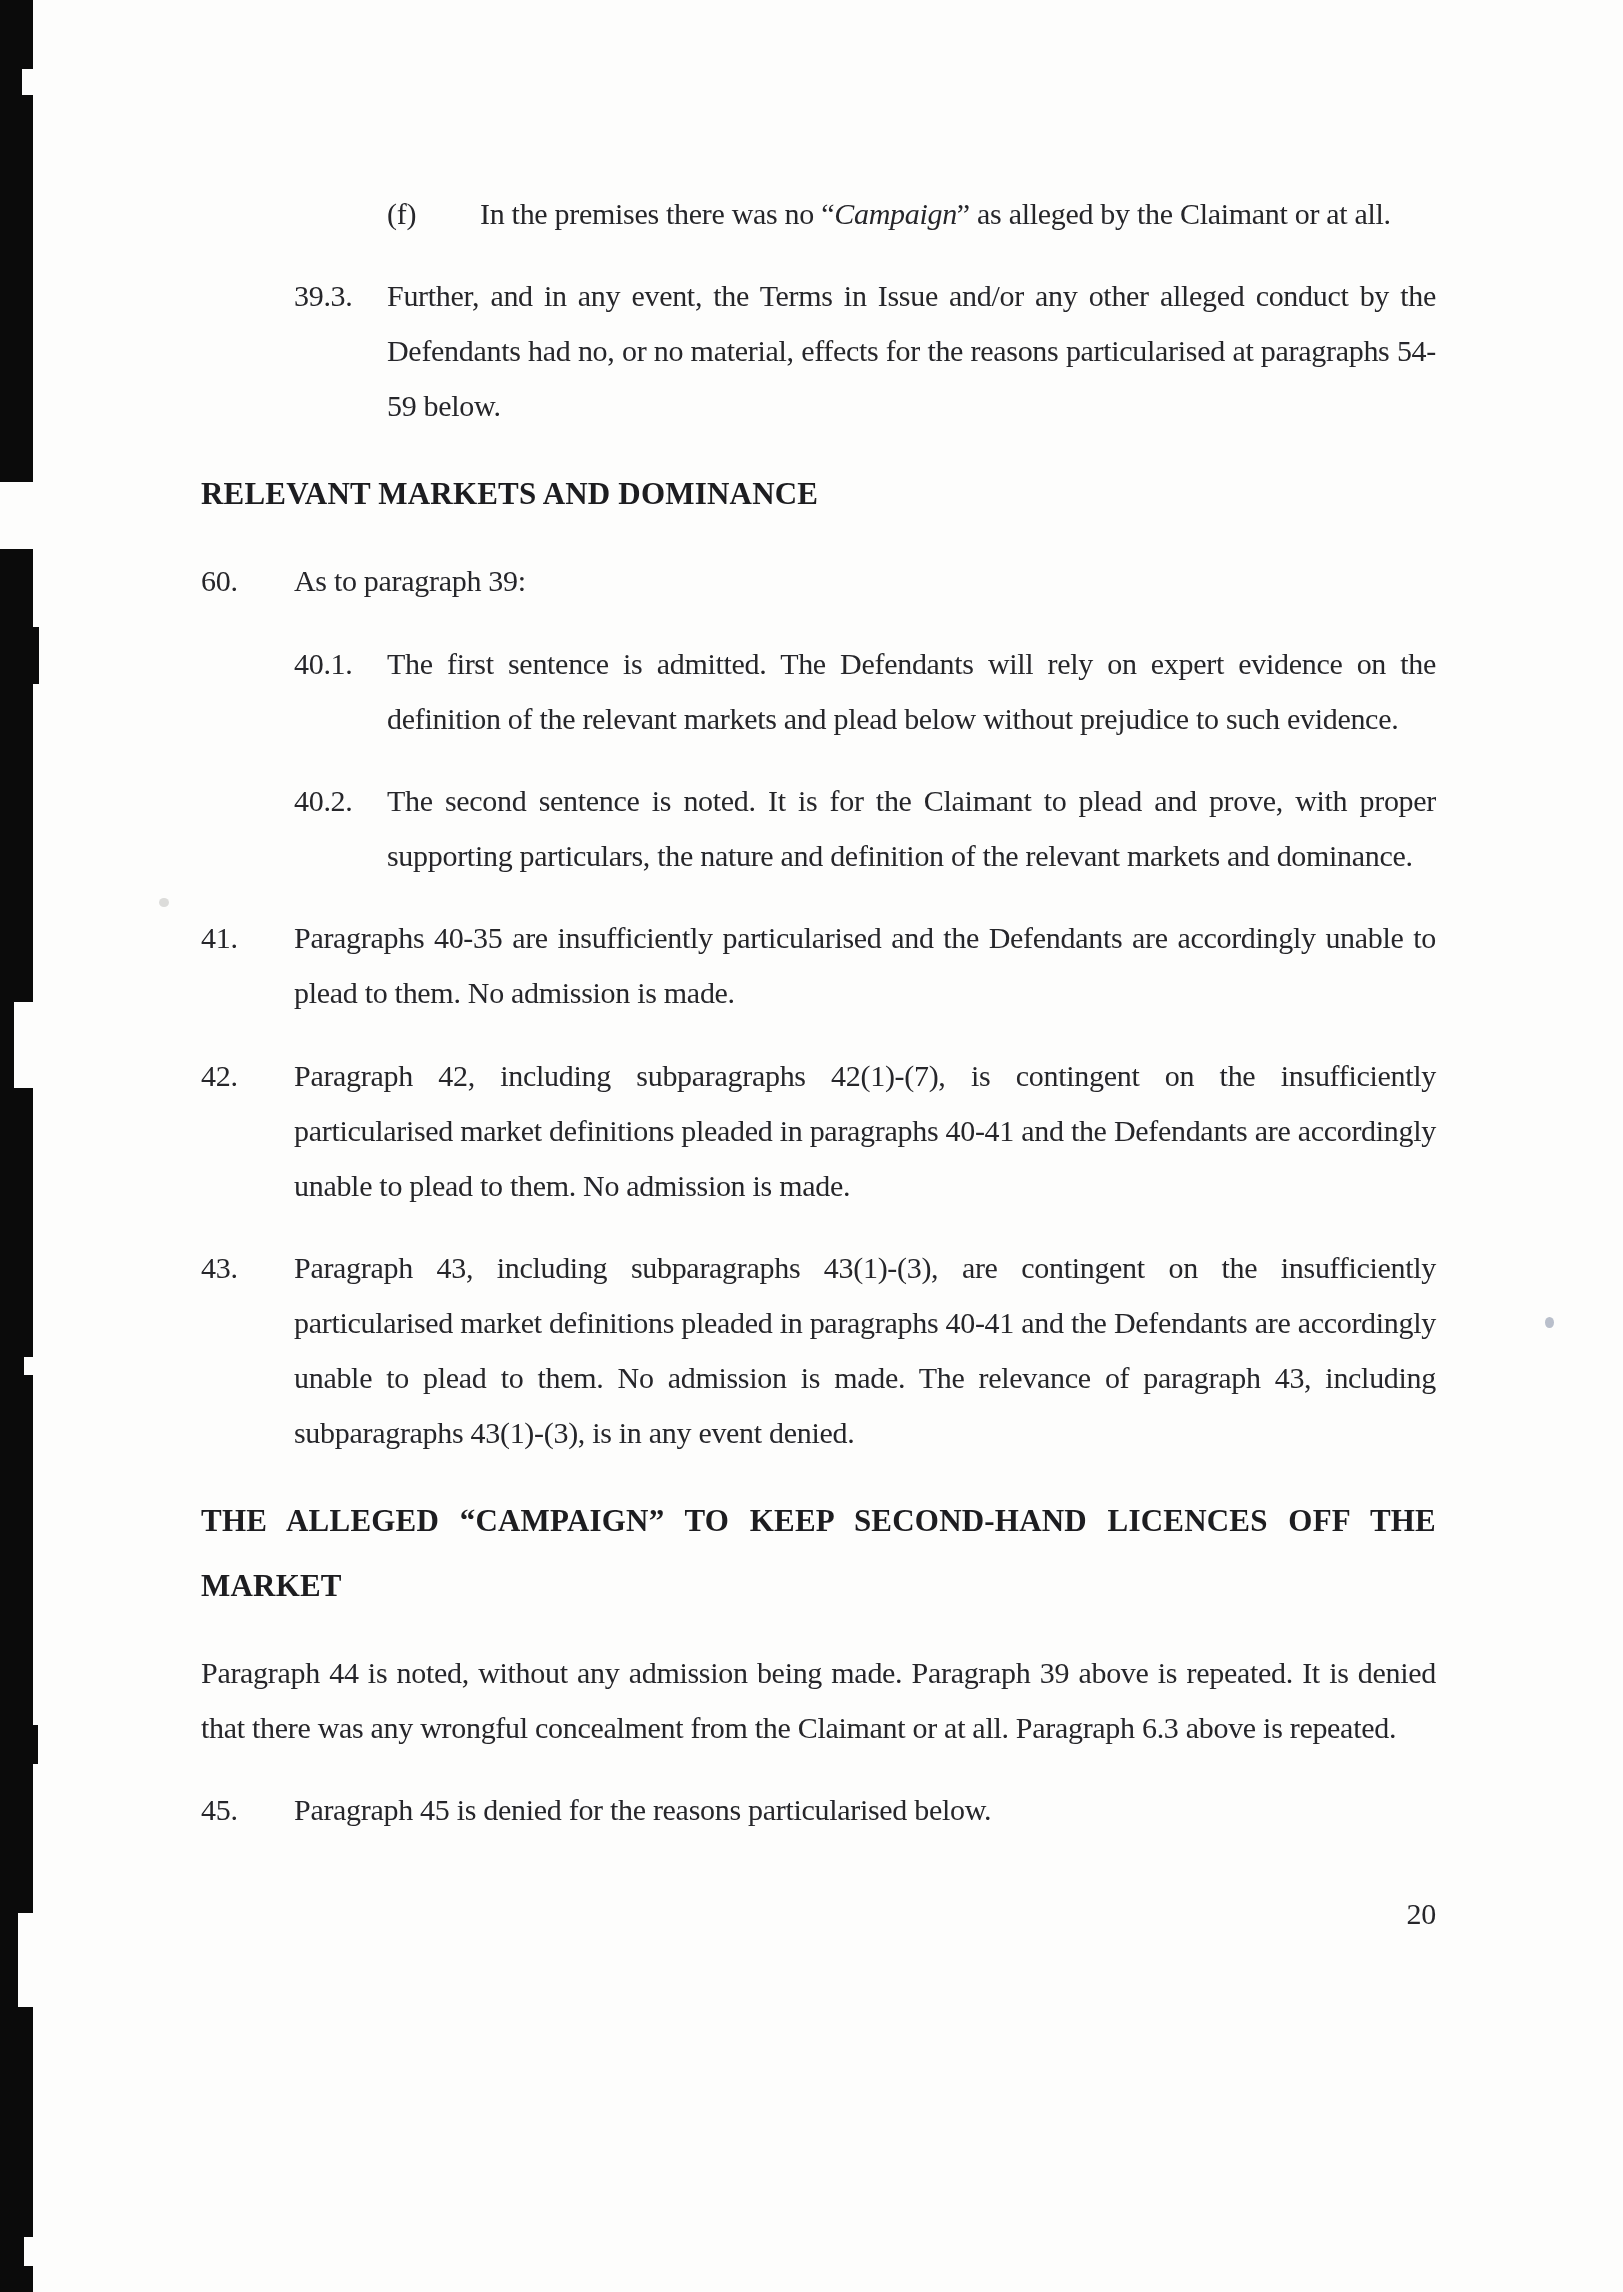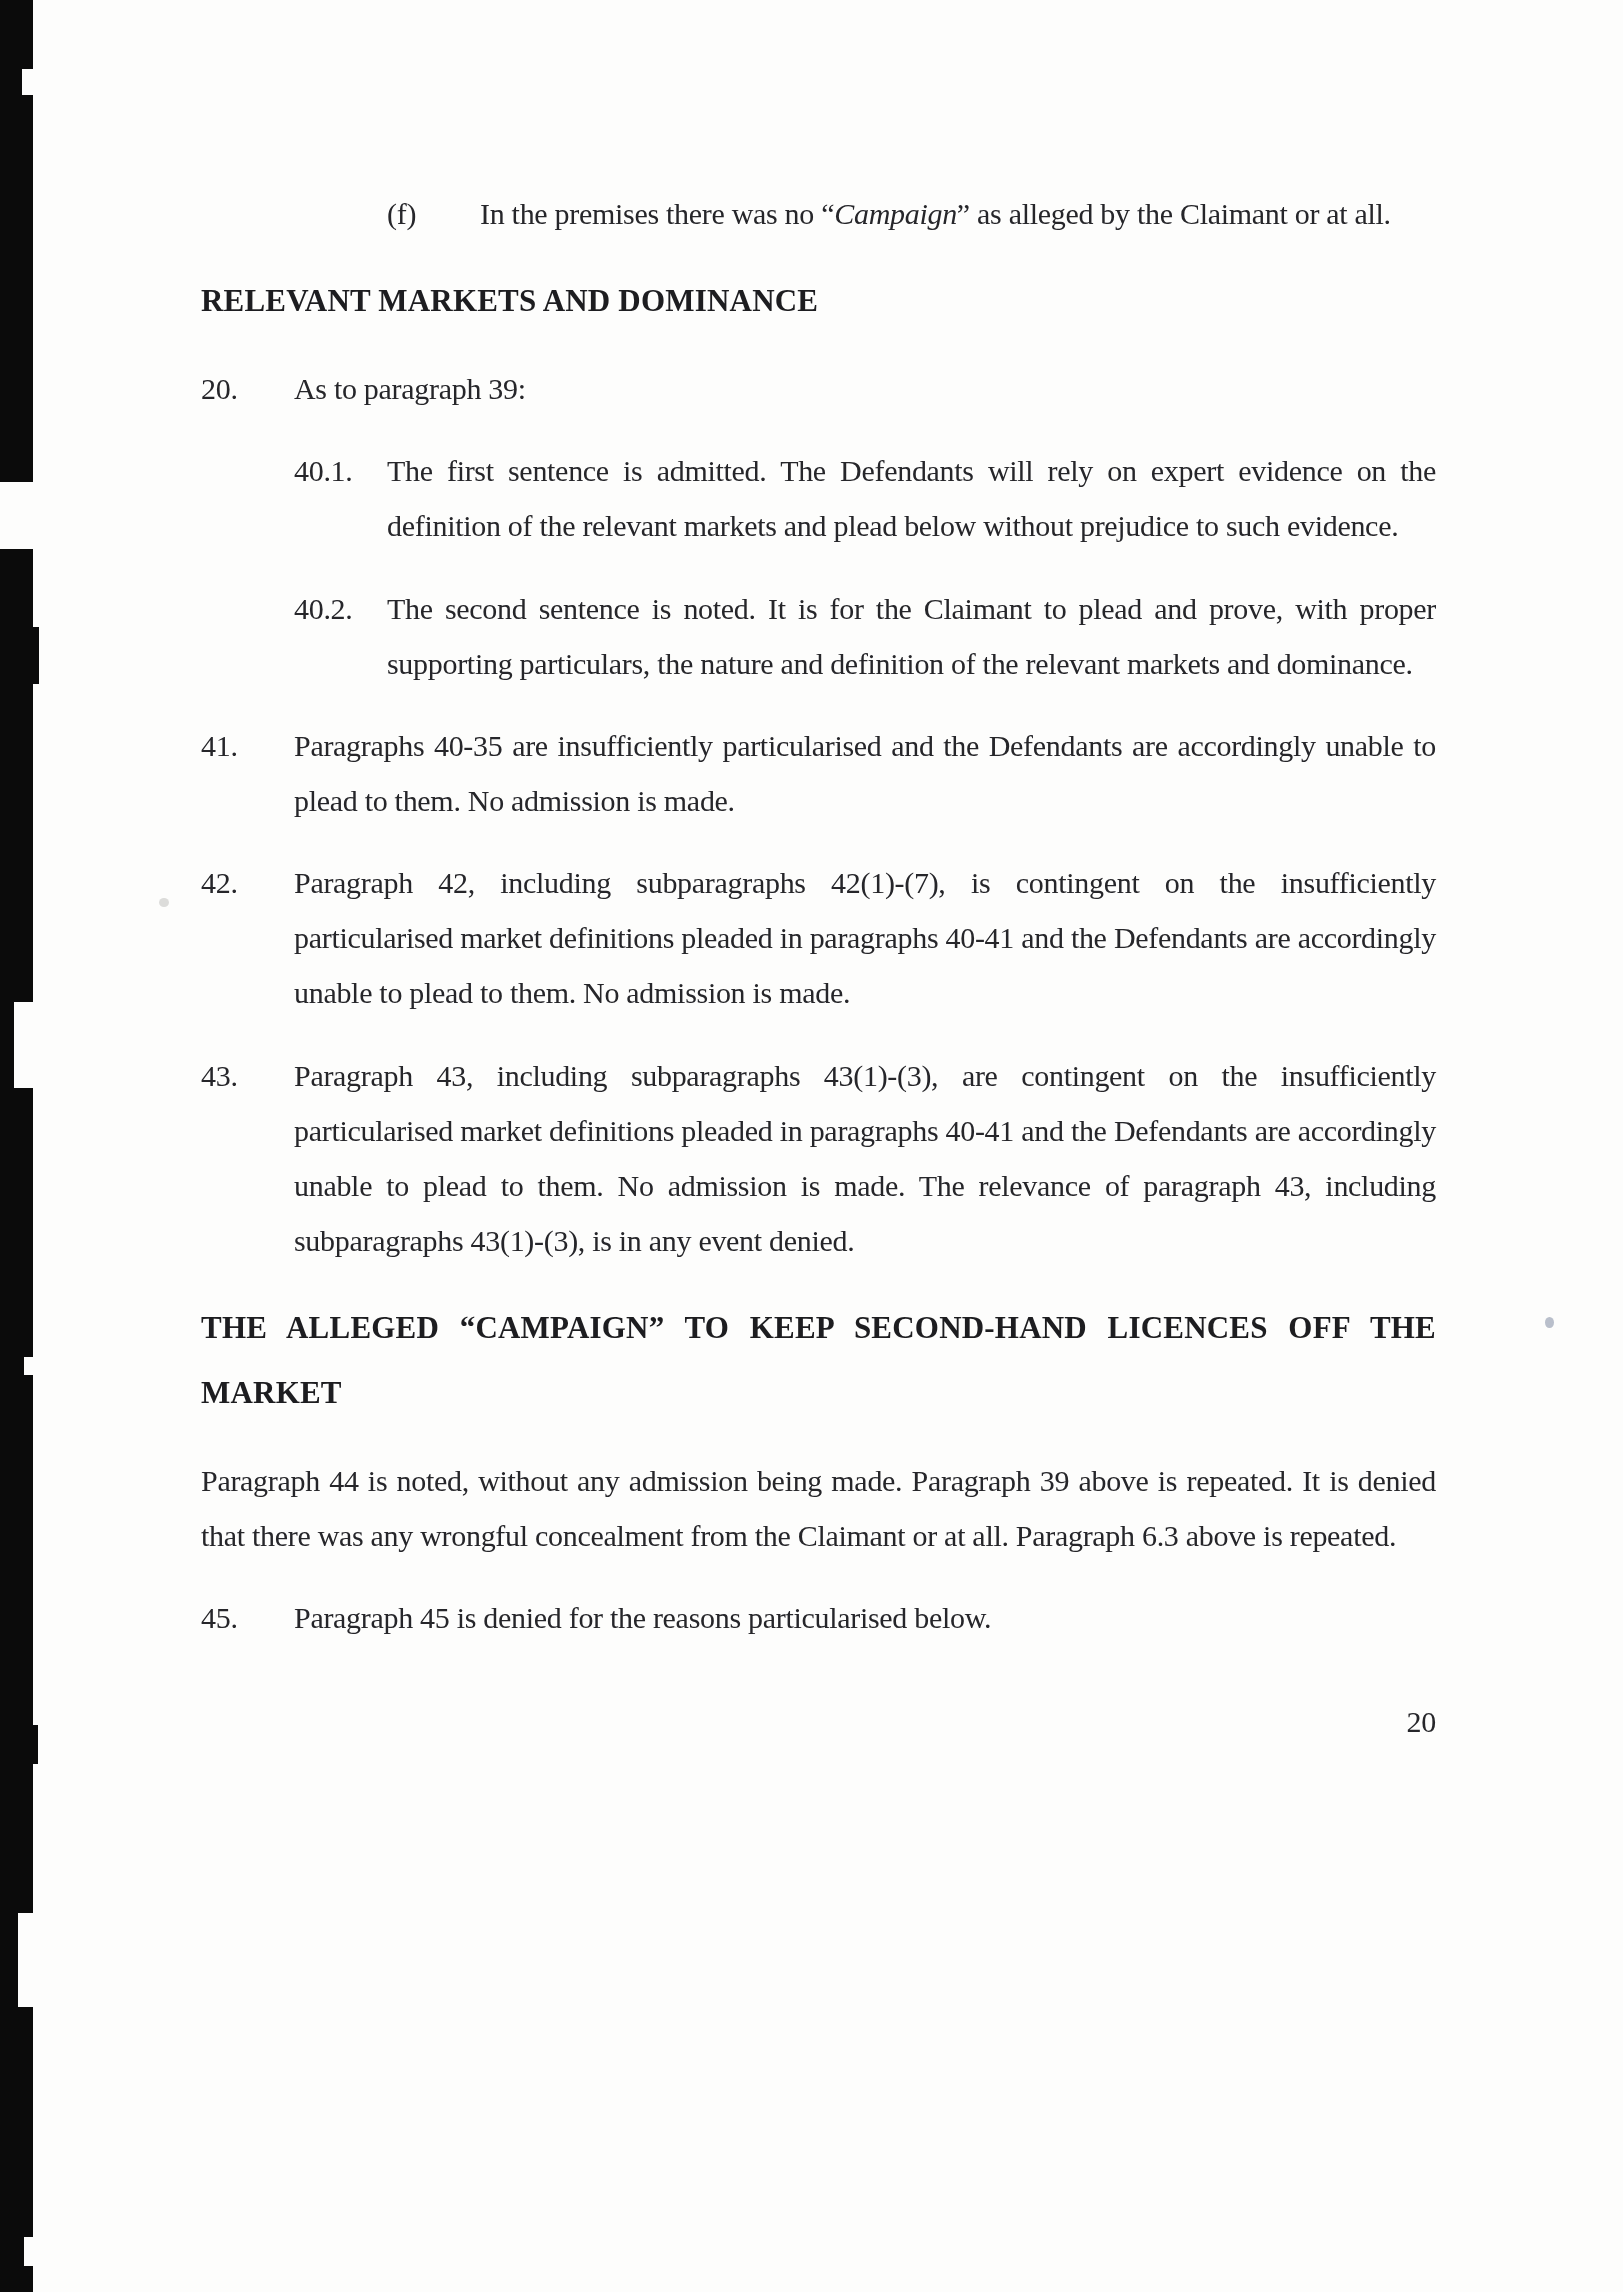--- a/index.html
+++ b/index.html
@@ -88,25 +88,29 @@
   <div class="speck speck-right"></div>
   <div class="speck speck-left"></div>
 
   <div class="content">
 
     <div class="item lvl2">
       <span class="marker">(f)</span>
       <div class="text"><span>In the premises there was no “</span><em>Campaign</em><span>” as alleged by the Claimant or at all.</span></div>
     </div>
 
+    <div class="item lvl1">
+      <span class="marker">39.3.</span>
+      <div class="text">Further, and in any event, the Terms in Issue and/or any other alleged conduct by the Defendants had no, or no material, effects for the reasons particularised at paragraphs 54-59 below.</div>
+    </div>
 
     <div class="heading">RELEVANT MARKETS AND DOMINANCE</div>
 
     <div class="item lvl0">
-      <span class="marker">20.</span>
+      <span class="marker">60.</span>
       <div class="text">As to paragraph 39:</div>
     </div>
 
     <div class="item lvl1">
       <span class="marker">40.1.</span>
       <div class="text">The first sentence is admitted. The Defendants will rely on expert evidence on the definition of the relevant markets and plead below without prejudice to such evidence.</div>
     </div>
 
     <div class="item lvl1">
       <span class="marker">40.2.</span>

